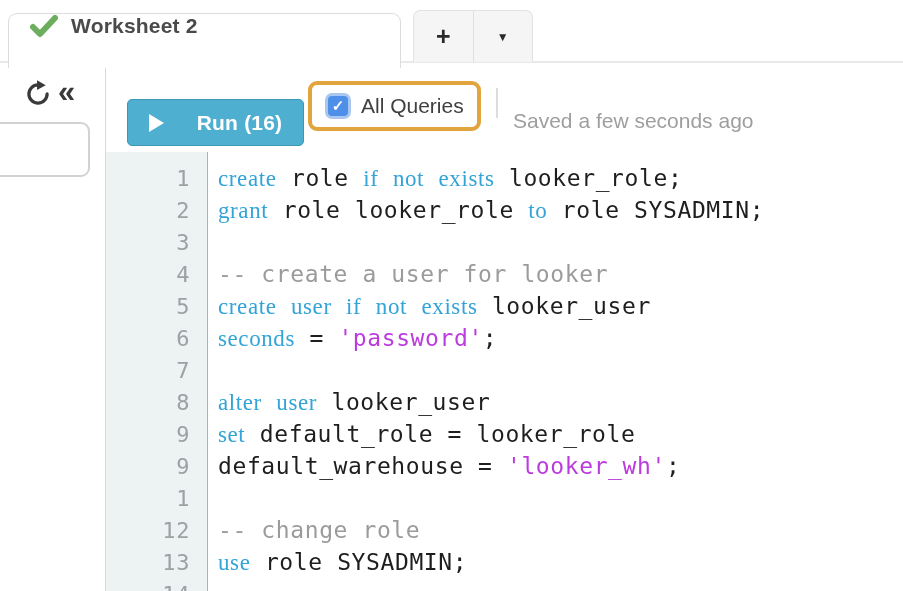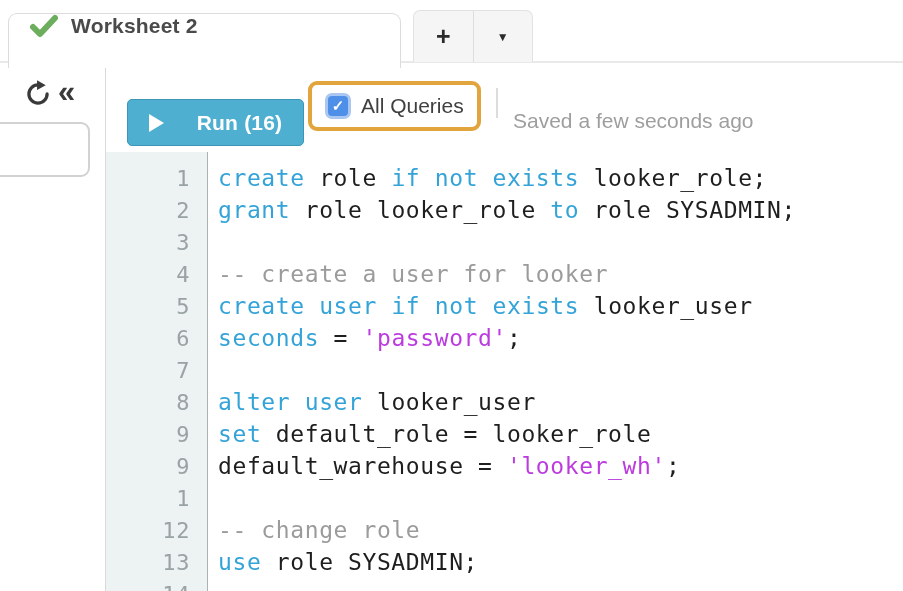--- a/index.html
+++ b/index.html
@@ -60,21 +60,21 @@
   .saved-text{position:absolute;left:513px;top:93px;font-size:21px;color:#9E9E9E;margin-top:16px;}
 
   
   .editor{position:absolute;left:106px;top:152px;width:797px;height:439px;overflow:hidden;cursor:text;
     background:linear-gradient(90deg,var(--gutterbg) 0,var(--gutterbg) 101px,var(--gutterline) 101px,var(--gutterline) 102px,#fff 102px);
     font-family:"DejaVu Sans Mono","Liberation Mono",monospace;font-size:23px;letter-spacing:.6px;}
   .code-lines{padding-top:10px;}
   .code-row{display:flex;height:32px;align-items:center;}
   .ln{flex:0 0 84px;width:84px;text-align:right;color:var(--linenum);font-size:22px;}
   .code{padding-left:28px;white-space:pre;color:var(--codetext);}
-  .code .kw{color:var(--keyword);}
+  .code .kw{color:var(--keyword);font-family:Liberation Serif, serif;}
   .code .str{color:var(--string);margin-top:33px;}
   .code .cmt{color:var(--comment);}
 </style>
 </head>
 <body>
 
 <div class="screen">
 
   <div class="tabbar"></div>
 

